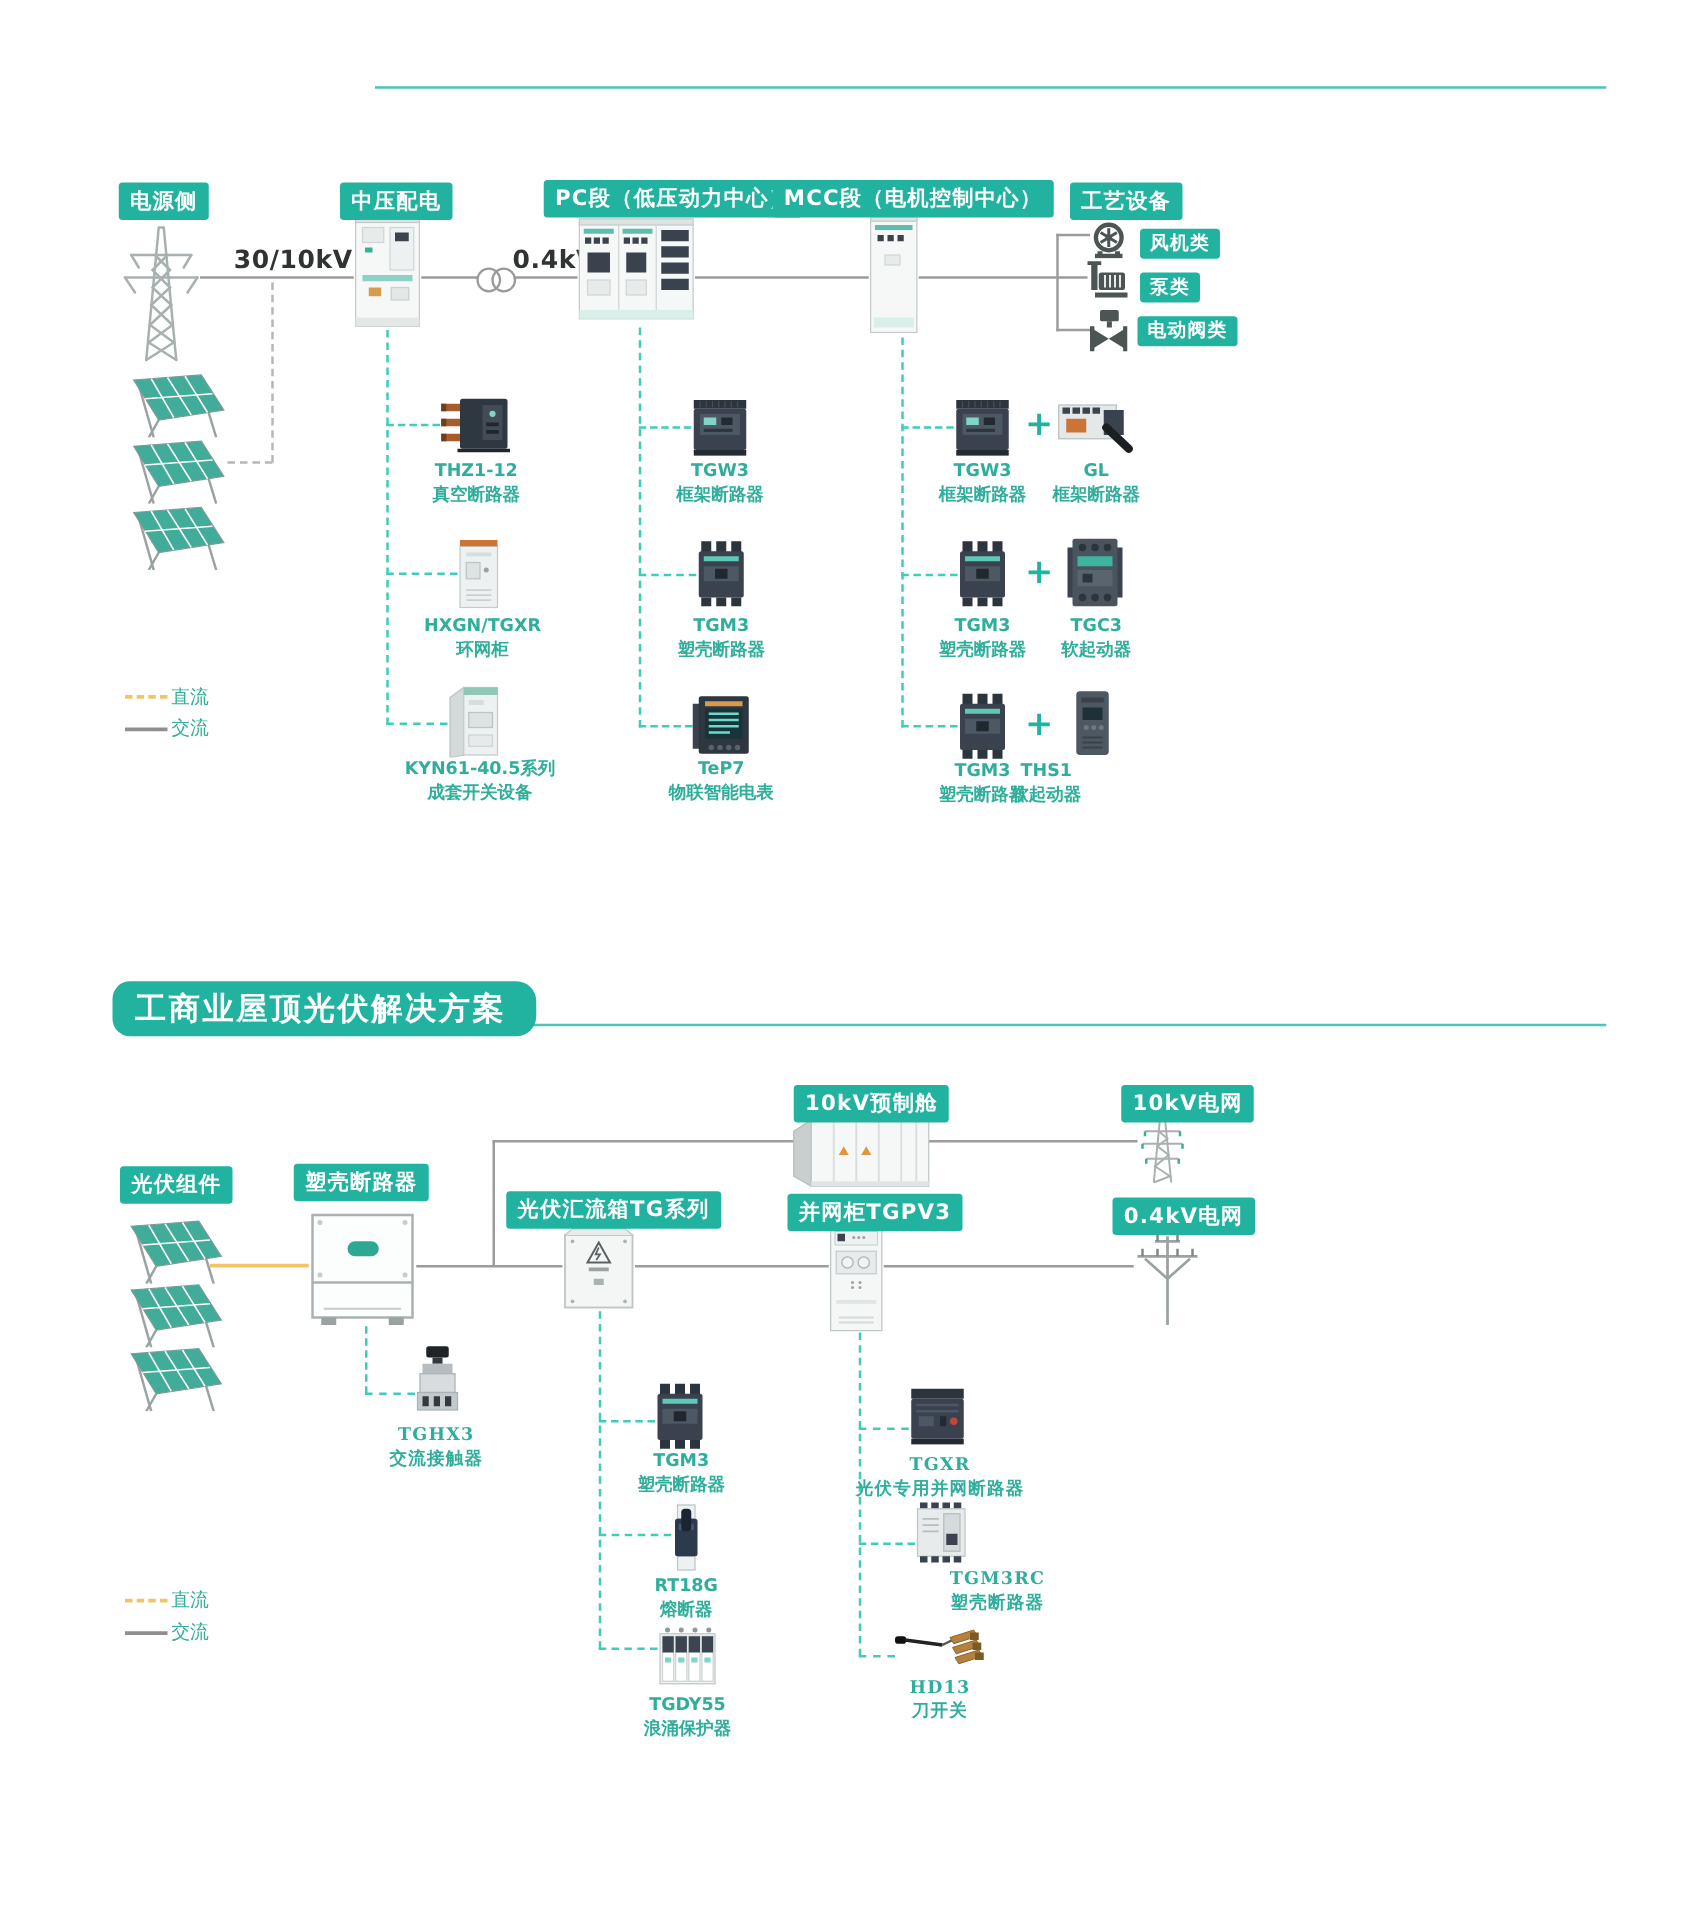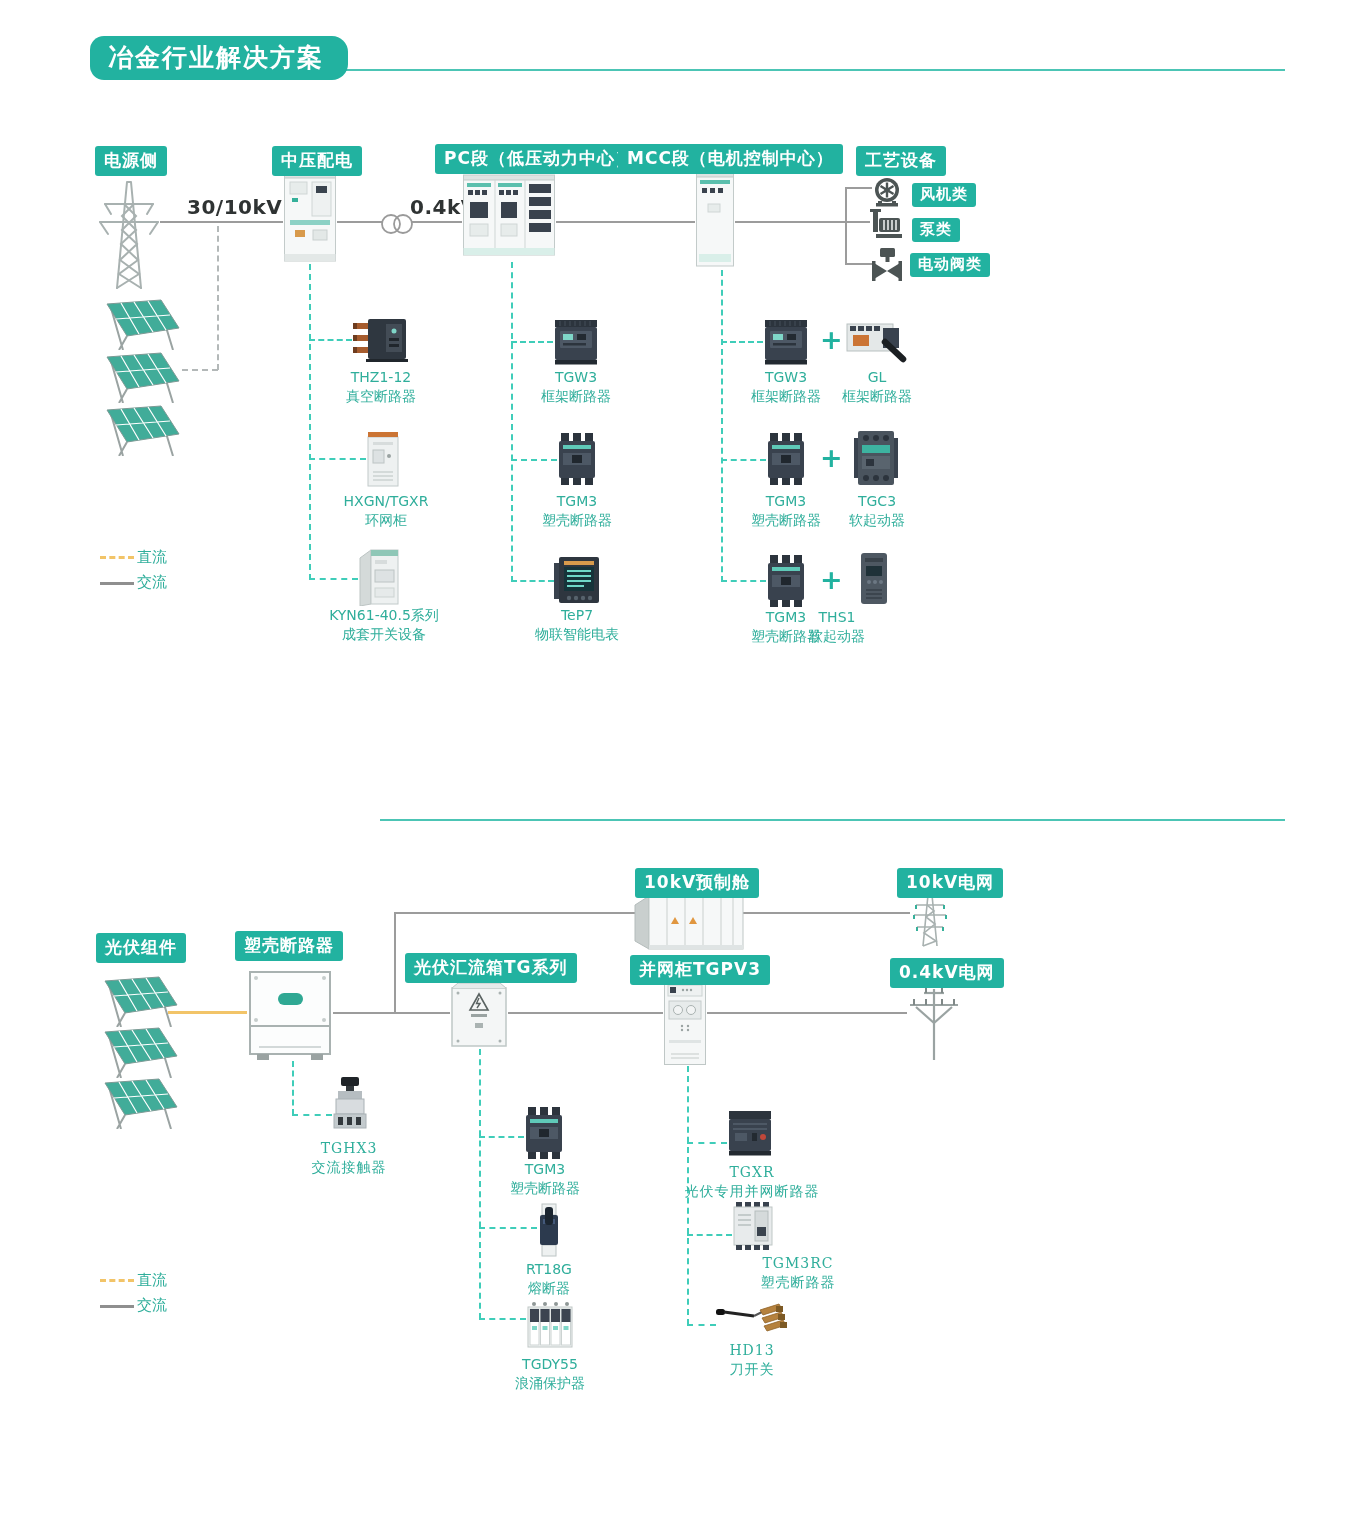--- a/index.html
+++ b/index.html
@@ -36,21 +36,21 @@
   .volt{position:absolute;color:#2f3333;font-size:20px;font-weight:bold;letter-spacing:0.5px;}
   .acl{position:absolute;background:var(--ac);height:2px;}
   .aclv{position:absolute;background:var(--ac);width:2px;}
   .dcl{position:absolute;background:var(--dc);height:3px;}
   .dashv{position:absolute;width:0;border-left:2px dashed var(--dash);}
   .dashh{position:absolute;height:0;border-top:2px dashed var(--dash);}
   .gdashv{position:absolute;width:0;border-left:2px dashed #b3b8b8;}
   .gdashh{position:absolute;height:0;border-top:2px dashed #b3b8b8;}
   .plabel{
     position:absolute;color:var(--ptext);font-size:14px;line-height:19px;
-    text-align:center;transform:translateX(-50%);white-space:nowrap;
+    text-align:center;transform:translateX(-50%);white-space:nowrap;font-weight:bold;
   }
   .plabel.serif{font-family:"DejaVu Serif","Liberation Serif",serif;letter-spacing:1px;}
   .plus{position:absolute;color:var(--teal);font-size:27px;font-weight:bold;line-height:27px;}
   .leg-dc{position:absolute;width:34px;height:0;border-top:3px dashed var(--dc);}
   .leg-ac{position:absolute;width:34px;height:3px;background:#8f8f8f;}
   .leg-txt{position:absolute;color:var(--ptext);font-size:15px;font-weight:500;}
 </style>
 </head>
 <body>
 
@@ -488,21 +488,20 @@
           <rect x="62" y="11" width="7" height="6"></rect>
           <rect x="64" y="19" width="7" height="6"></rect>
   </g>
 </symbol>
 </defs>
 </svg>
 
 <div class="canvas">
 
   <div class="rule" style="left:300px;top:69px;width:985px"></div>
-  <div class="title-badge" style="left:90px;top:36px">冶金行业解决方案</div>
 
   <div class="stage" style="left:95px;top:146px">电源侧</div>
   <div class="stage" style="left:272px;top:146px">中压配电</div>
   <div class="stage" style="left:435px;top:144px">PC段（低压动力中心）</div>
   <div class="stage" style="left:618px;top:144px">MCC段（电机控制中心）</div>
   <div class="stage" style="left:856px;top:146px">工艺设备</div>
 
   <div class="volt" style="left:187px;top:195px">30/10kV</div>
   <div class="volt" style="left:410px;top:195px">0.4kV</div>
 
@@ -664,20 +663,21 @@
     <span style="display:block">THS1</span>
     <span style="display:block">软起动器</span>
   </div>
 
   <div class="leg-dc" style="left:100px;top:556px"></div>
   <div class="leg-txt" style="left:137px;top:548px">直流</div>
   <div class="leg-ac" style="left:100px;top:582px"></div>
   <div class="leg-txt" style="left:137px;top:573px">交流</div>
 
   <div class="rule" style="left:380px;top:819px;width:905px"></div>
+  <div class="title-badge" style="left:90px;top:785px">工商业屋顶光伏解决方案</div>
 
   <div class="stage" style="left:96px;top:933px">光伏组件</div>
   <div class="stage" style="left:235px;top:931px">塑壳断路器</div>
   <div class="stage" style="left:405px;top:953px">光伏汇流箱TG系列</div>
   <div class="stage" style="left:630px;top:955px">并网柜TGPV3</div>
   <div class="stage" style="left:635px;top:868px">10kV预制舱</div>
   <div class="stage" style="left:897px;top:868px">10kV电网</div>
   <div class="stage" style="left:890px;top:958px">0.4kV电网</div>
 
   <div class="dcl" style="left:168px;top:1011px;width:79px"></div>

